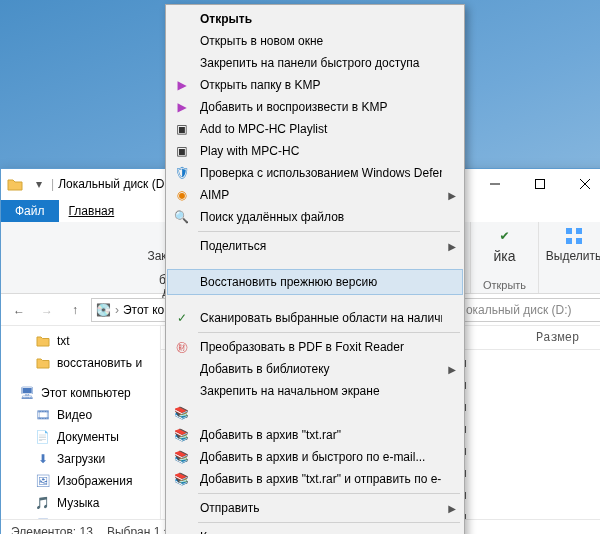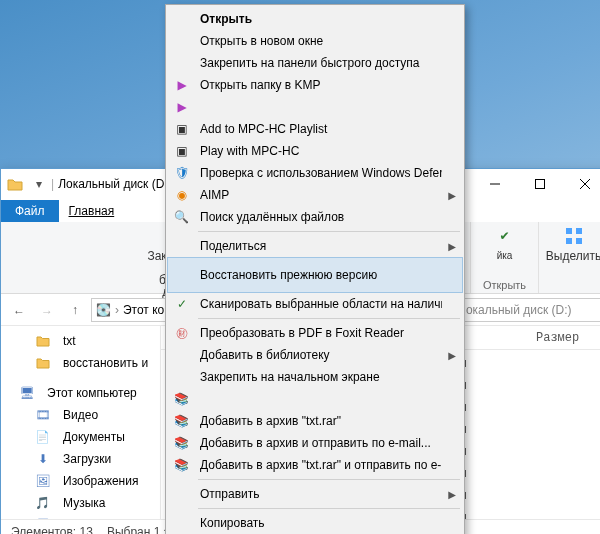--- a/index.html
+++ b/index.html
@@ -25,21 +25,21 @@
   .rbtn { display: flex; flex-direction: column; align-items: center; width: 52px; text-align: center; line-height: 12px; gap: 2px; font-size: 11px; color: #333; }
   .rbtn .ic { width: 24px; height: 24px; display: flex; align-items: center; justify-content: center; color: #1979ca; }
   .rgroup .lbl { font-size: 11px; color: #666; padding-bottom: 2px; }
   .addrrow { height: 32px; display: flex; align-items: center; gap: 4px; padding: 3px 6px; border-bottom: 1px solid #e8e8e8; }
   .navbtn { width: 24px; height: 24px; display: flex; align-items: center; justify-content: center; color: #555; }
   .addrbar { flex: 1; height: 24px; border: 1px solid #ccc; display: flex; align-items: center; padding: 0 4px; gap: 4px; }
   .addrbar .sep { color: #888; }
   .searchbox { width: 150px; height: 24px; border: 1px solid #ccc; display: flex; align-items: center; padding: 0 4px; color: #888; gap: 4px; }
   .content { flex: 1; display: flex; overflow: hidden; }
   .nav { width: 160px; border-right: 1px solid #e8e8e8; padding: 4px 0; overflow: hidden; }
-  .navitem { display: flex; align-items: center; gap: 12px; height: 22px; padding: 0 6px 0 18px; white-space: nowrap; overflow: hidden; }
+  .navitem { display: flex; align-items: center; gap: 6px; height: 22px; padding: 0 6px 0 18px; white-space: nowrap; overflow: hidden; }
   .navitem.sub { padding-left: 34px; }
   .navitem .ic { width: 16px; display: flex; align-items: center; justify-content: center; color: #4b7abf; font-size: 12px; }
   .listhead { height: 24px; border-bottom: 1px solid #e8e8e8; display: flex; align-items: center; padding: 0 8px; color: #555; }
   .listhead .col { overflow: hidden; white-space: nowrap; font-family: Liberation Mono, monospace; }
   .filepane { flex: 1; display: flex; flex-direction: column; overflow: hidden; }
   .files { flex: 1; overflow: hidden; padding-top: 2px; }
   .frow { height: 22px; display: flex; align-items: center; padding: 0 8px; gap: 6px; }
   .frow .fic { width: 18px; display: flex; align-items: center; justify-content: center; }
   .frow .fname { width: 130px; overflow: hidden; white-space: nowrap; }
   .frow .fdate { width: 110px; overflow: hidden; white-space: nowrap; color: #444; }
@@ -49,21 +49,21 @@
   .ctx {
     position: absolute; left: 165px; top: 4px; width: 300px;
     background: #f1f1f1; border: 1px solid #aaa;
     box-shadow: 3px 3px 8px rgba(0,0,0,.3); z-index: 50;
     padding: 3px 2px;
   }
   .mi { display: flex; align-items: center; height: 22px; padding: 0 20px 0 4px; gap: 8px; position: relative; }
   .mi .mic { width: 20px; height: 18px; display: flex; align-items: center; justify-content: center; }
   .mi .mlbl { flex: 1; white-space: nowrap; overflow: hidden; }
   .mi .arrow { position: absolute; right: 6px; color: #555; font-size: 10px; }
-  .mi.hl { background: #d8e6f2; border: 1px solid #a0c5e4; height: 36px; margin: 0 -1px; }
+  .mi.hl { background: #d8e6f2; border: 1px solid #a0c5e4; height: 26px; margin: 12px -1px; }
   .msep { height: 1px; background: #d0d0d0; margin: 3px 2px 3px 30px; }
   .boldtxt { font-weight: 600; }
 
   svg { display: block; }
   .folder-ic path { fill: #f7c55c; stroke: #d4a537; }
 </style>
 </head>
 <body>
 
 <div class="exp">
@@ -117,21 +117,21 @@
           <span class="ic">📋</span>
           <span>Вста</span>
         </div>
       </div>
       <div class="lbl">Буфер обмена</div>
     </div>
     <div class="rgroup" style="width:68px">
       <div class="rbtns">
           <div class="rbtn" style="width:38px">
         <span class="ic" style="color:#2e7d32">✔</span>
-        <span style="font-size:10px">йка</span>
+        <span style="font-size:14px">йка</span>
       </div>
         </div>
       <div class="lbl">Открыть</div>
     </div>
     <div class="rgroup" style="width:70px">
       <div class="rbtns">
           <div class="rbtn">
         <span class="ic">
           <svg width="20" height="20">
                 <rect x="2" y="2" width="6" height="6" fill="#4da3ff"></rect>
@@ -321,20 +321,21 @@
   <div class="mi">
       <span class="mic"></span>
       <span class="mlbl">Закрепить на панели быстрого доступа</span>
     </div>
   <div class="mi">
       <span class="mic" style="color:#b040c0">▶</span>
       <span class="mlbl">Открыть папку в KMP</span>
     </div>
   <div class="mi">
       <span class="mic" style="color:#b040c0">▶</span>
+      <span class="mlbl">Добавить и воспроизвести в KMP</span>
     </div>
   <div class="mi">
       <span class="mic" style="color:#333">▣</span>
       <span class="mlbl">Add to MPC-HC Playlist</span>
     </div>
   <div class="mi">
       <span class="mic" style="color:#333">▣</span>
       <span class="mlbl">Play with MPC-HC</span>
     </div>
   <div class="mi">
@@ -380,21 +381,21 @@
     </div>
   <div class="mi">
       <span class="mic">📚</span>
     </div>
   <div class="mi">
       <span class="mic">📚</span>
       <span class="mlbl">Добавить в архив "txt.rar"</span>
     </div>
   <div class="mi">
       <span class="mic">📚</span>
-      <span class="mlbl">Добавить в архив и отправить по e-mail...</span>
+      <span class="mlbl">Добавить в архив и быстрого по e-mail...</span>
     </div>
   <div class="mi">
       <span class="mic">📚</span>
       <span class="mlbl">Добавить в архив "txt.rar" и отправить по e-mail</span>
     </div>
   <div class="msep"></div>
   <div class="mi">
       <span class="mic"></span>
       <span class="mlbl">Отправить</span>
       <span class="arrow">▶</span>

